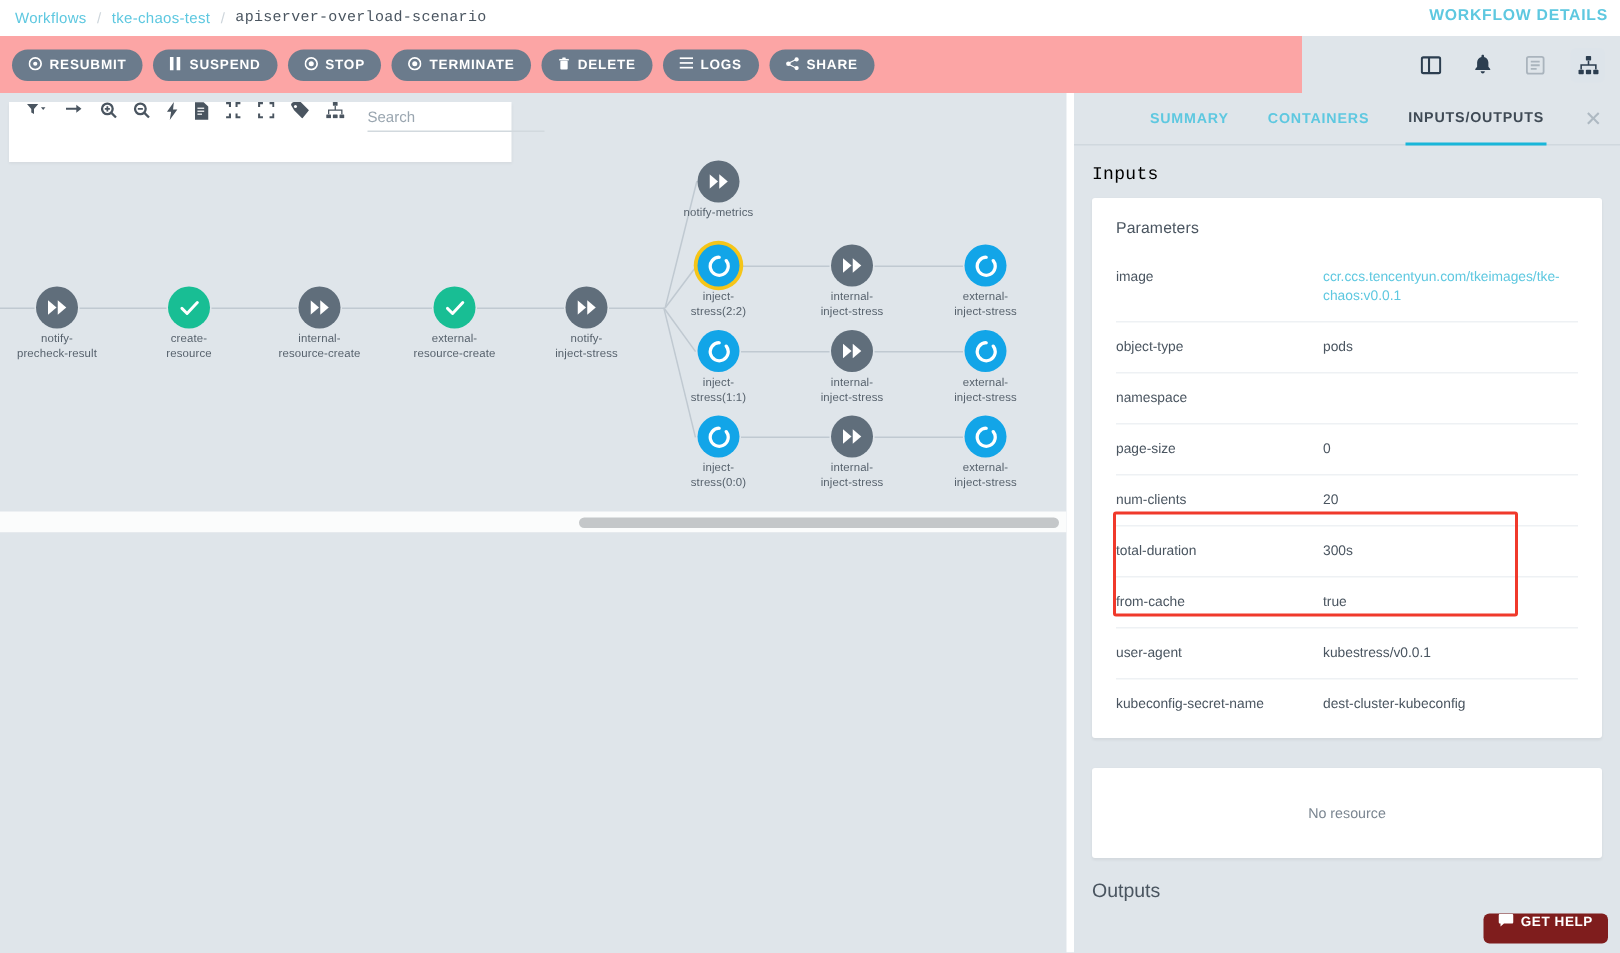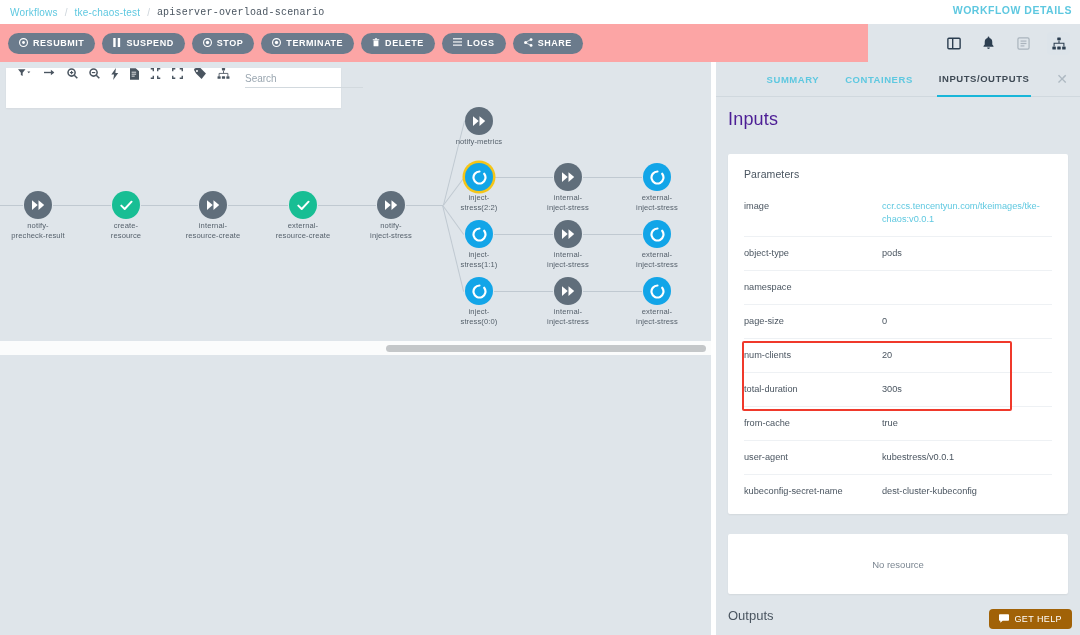--- a/index.html
+++ b/index.html
@@ -111,23 +111,23 @@
   .tab {
     font-size: 9.5px; font-weight: bold; letter-spacing: .55px;
     color: #5ec8e0; cursor: pointer; height: 35px; display: flex; align-items: center;
     padding: 0 2px;
   }
   .tab.active { color: #3f4a55; border-bottom: 2px solid #19b6d9; }
   .panel-close {
     position: absolute; right: 12px; top: 10px;
     color: #aeb9c2; font-size: 14px; cursor: pointer; line-height: 1;
   }
-  .section-title { font-size: 18px; color: #4c1d95; padding: 12px 12px 8px 12px; letter-spacing: .2px; }
+  .section-title { font-size: 12px; color: #000000; padding: 12px 12px 8px 12px; letter-spacing: .2px; font-family: Liberation Mono, monospace; }
   .card {
-    margin: 16px 12px; background: #ffffff; border-radius: 2px;
+    margin: 1px 12px; background: #ffffff; border-radius: 2px;
     box-shadow: 0 1px 2px rgba(0,0,0,.06);
   }
   .card-inner { padding: 14px 16px 6px 16px; }
   .card-heading { font-size: 10.5px; color: #4a5560; margin-bottom: 10px; letter-spacing: .1px; }
   .param-row {
     display: flex; align-items: flex-start;
     border-top: 1px solid #eef1f4; padding: 10px 0; min-height: 32px;
   }
   .param-row:first-of-type { border-top: none; }
   .param-key { width: 138px; font-size: 9.2px; color: #4a5560; line-height: 13px; flex: none; }
@@ -141,23 +141,23 @@
   }
   .outputs-title { font-size: 13px; color: #4a5560; padding: 14px 12px 8px 12px; }
 
   .highlight-box {
     position: absolute; left: 742px; top: 341px; width: 270px; height: 70px;
     border: 2px solid #f0392b; border-radius: 2px; pointer-events: none;
   }
 
   .get-help {
     position: absolute; right: 8px; bottom: 6px;
-    background: #a16207; color: #ffffff; border-radius: 4px;
-    height: 20px; padding: 0 10px; display: flex; align-items: center; gap: 5px;
-    font-size: 9px; font-weight: normal; letter-spacing: .4px; cursor: pointer;
+    background: #7f1d1d; color: #ffffff; border-radius: 4px;
+    height: 20px; padding: 0 10px; display: flex; align-items: flex-start; gap: 5px;
+    font-size: 9px; font-weight: bold; letter-spacing: .4px; cursor: pointer;
   }
 </style>
 </head>
 <body>
 
 <div id="app">
 
   <div class="breadcrumb-bar">
     <span class="bc-link">Workflows</span>
     <span class="bc-sep">/</span>

